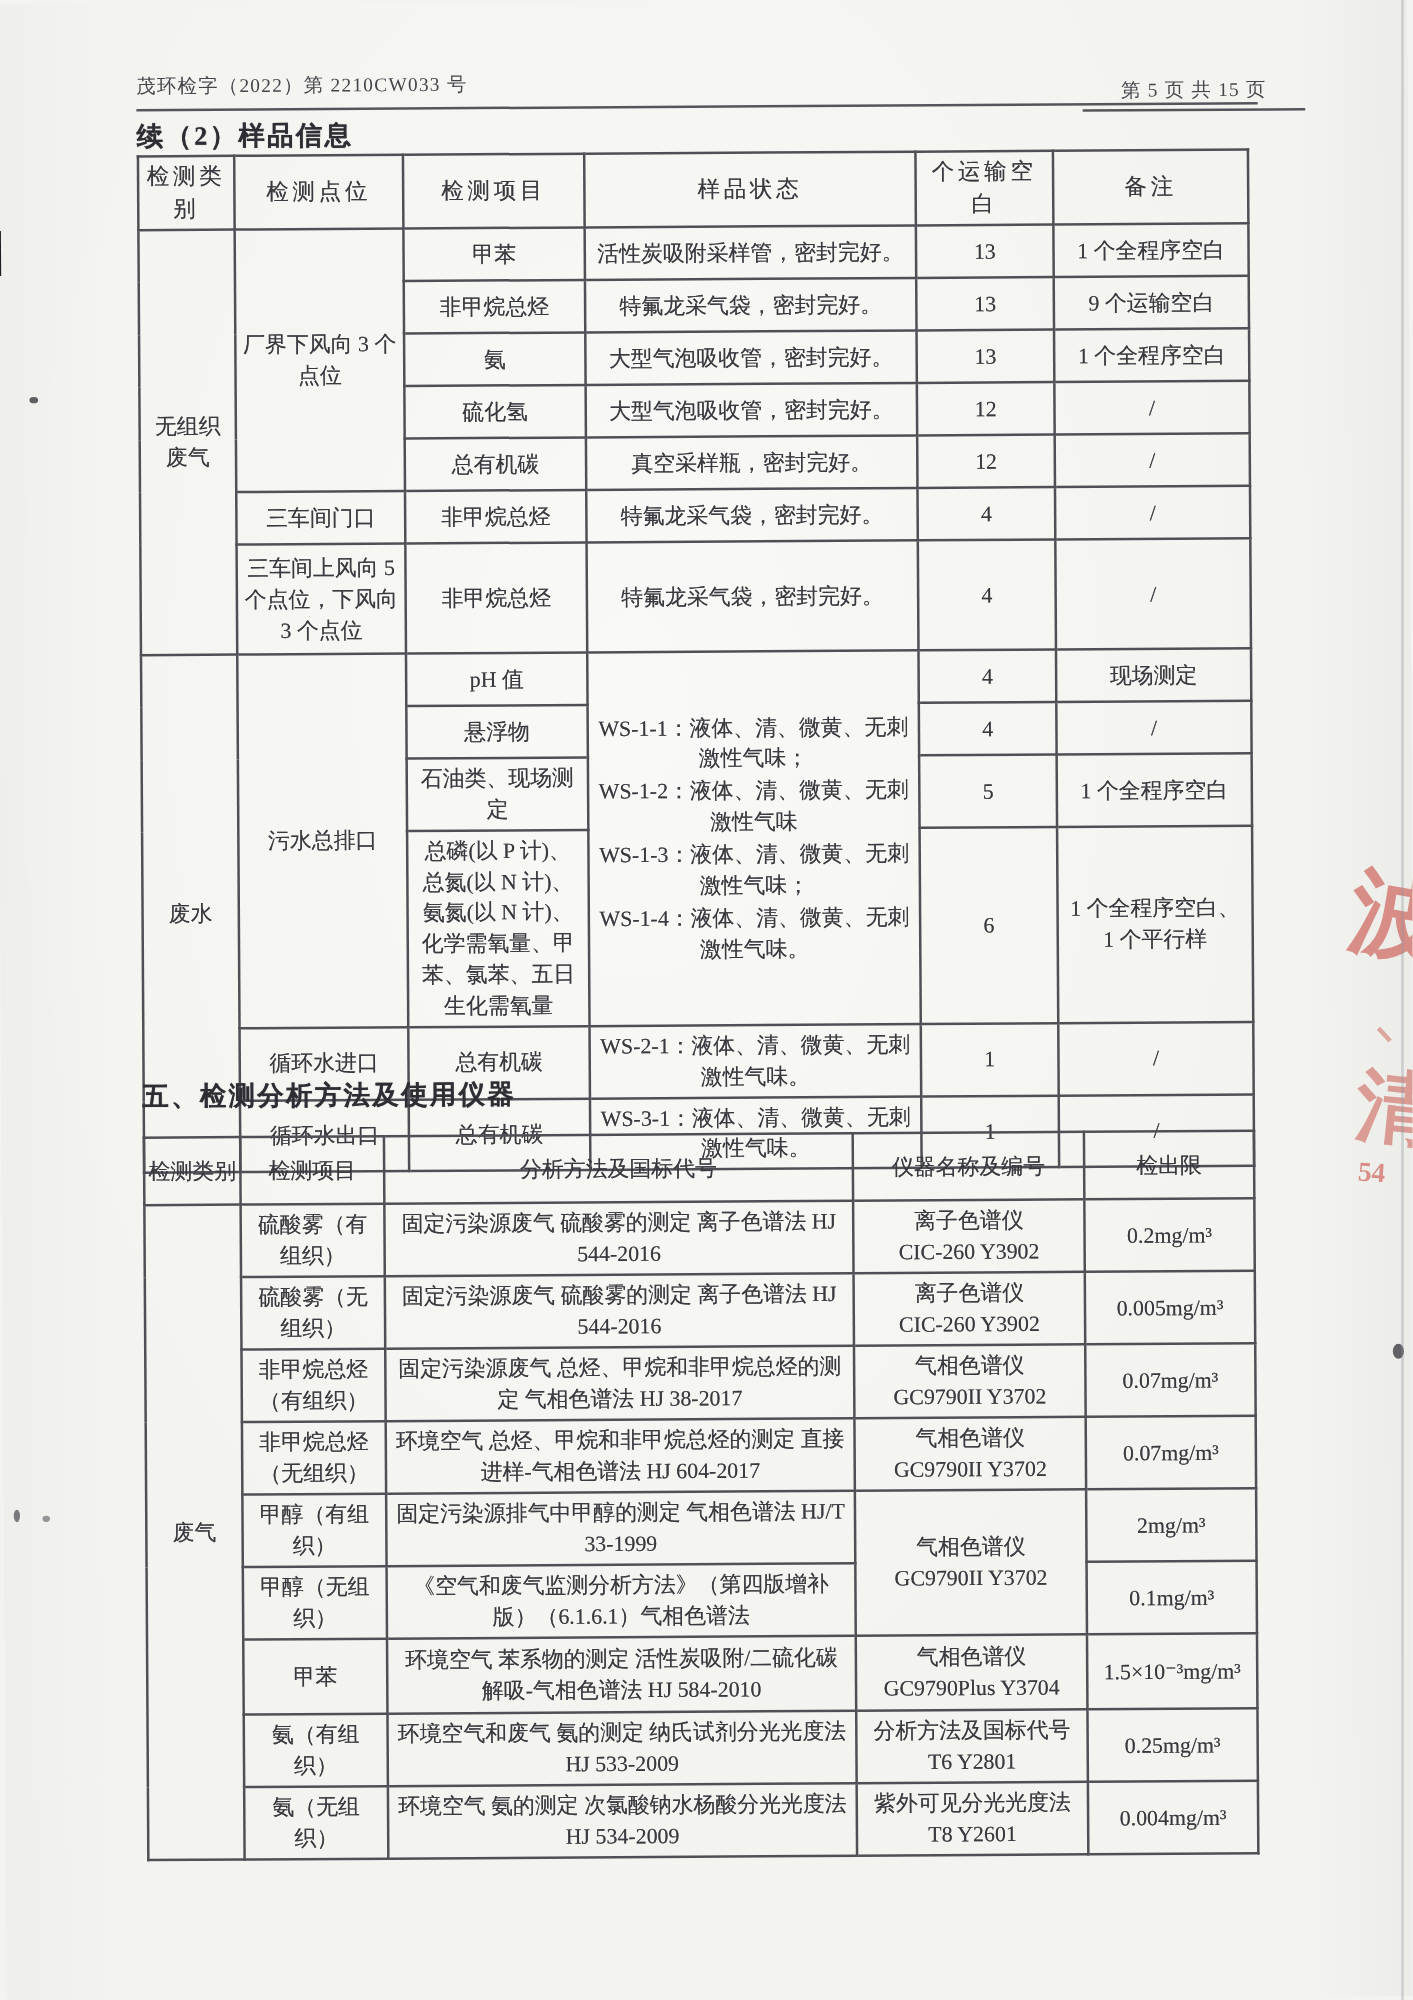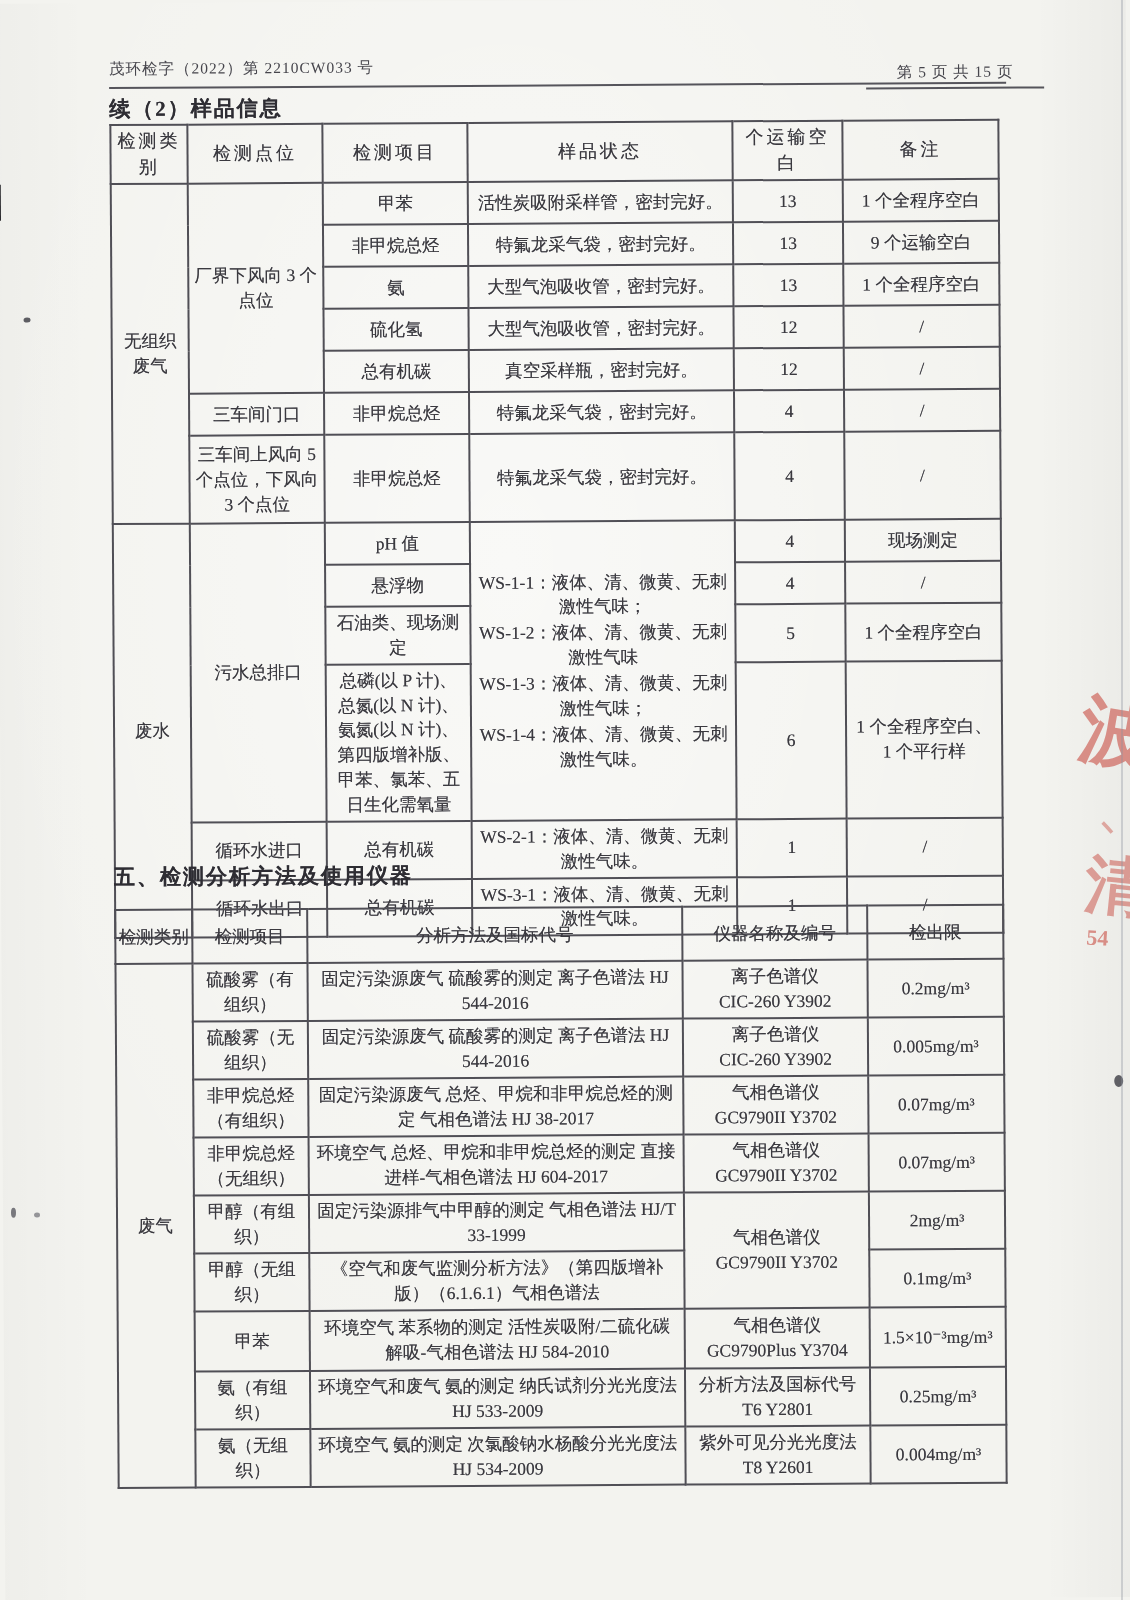--- a/index.html
+++ b/index.html
@@ -175,21 +175,21 @@
       <td>悬浮物</td>
       <td class="num">4</td>
       <td>/</td>
     </tr>
     <tr style="height:48px">
       <td>石油类、现场测定</td>
       <td class="num">5</td>
       <td>1 个全程序空白</td>
     </tr>
     <tr style="height:112px">
-      <td>总磷(以 P 计)、总氮(以 N 计)、氨氮(以 N 计)、第四版增补版、甲苯、氯苯、五日生化需氧量</td>
+      <td>总磷(以 P 计)、总氮(以 N 计)、氨氮(以 N 计)、化学需氧量、甲苯、氯苯、五日生化需氧量</td>
       <td class="num">6</td>
       <td>1 个全程序空白、1 个平行样</td>
     </tr>
     <tr style="height:52px">
       <td>循环水进口</td>
       <td>总有机碳</td>
       <td>WS-2-1：液体、清、微黄、无刺激性气味。</td>
       <td class="num">1</td>
       <td>/</td>
     </tr>

